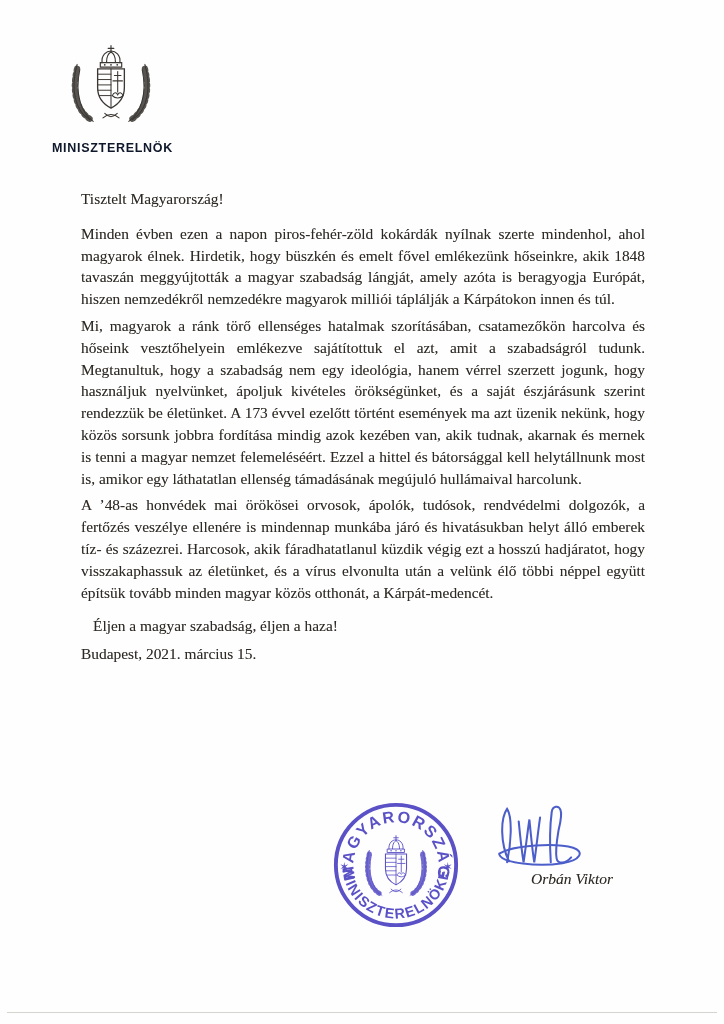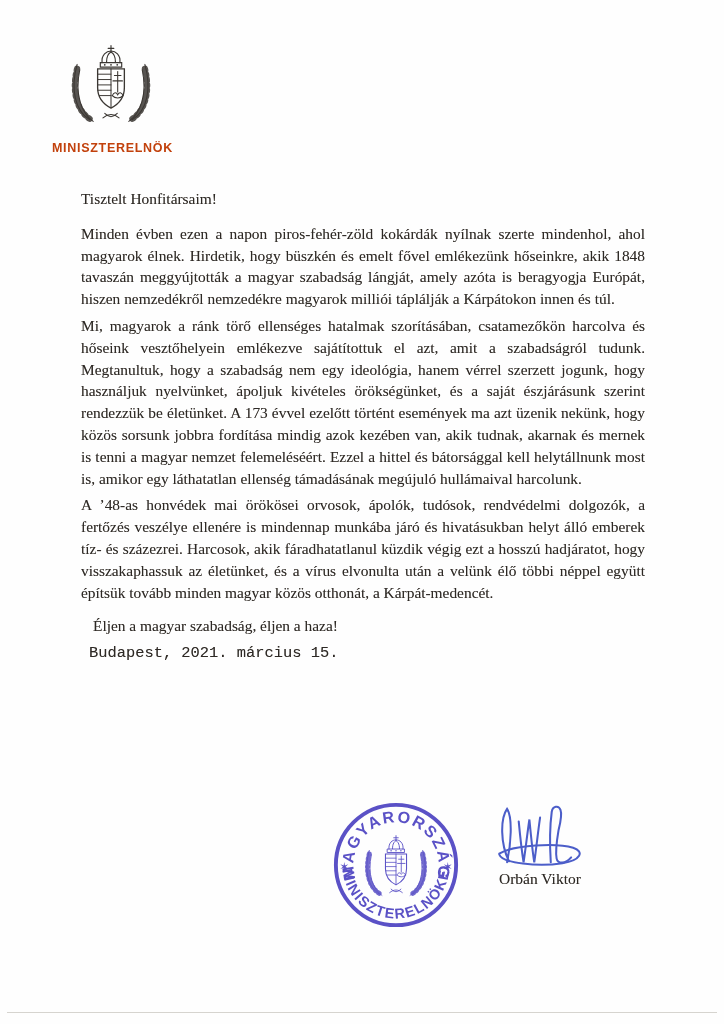--- a/index.html
+++ b/index.html
@@ -8,41 +8,42 @@
     background:#fefefe;
     font-family:"Liberation Serif","DejaVu Serif",serif;
     color:#2d2925;
   }
   .page{position:absolute;inset:0;}
   
   .crest{position:absolute;left:63px;top:43px;width:96px;height:82px;color:#3b3733;}
   .org-label{
     position:absolute;left:52px;top:141px;
     font-family:"Liberation Sans","DejaVu Sans",sans-serif;
-    font-weight:bold;font-size:12.5px;letter-spacing:0.7px;color:#c2410c;
+    font-weight:bold;font-size:12.5px;letter-spacing:0.7px;color:#0f172a;
   }
   
   .letter{
     position:absolute;left:81px;top:188px;width:564px;
     font-size:15.4px;line-height:21.8px;
     text-shadow:0 0 0.4px rgba(70,58,46,0.35);
   }
   .greeting{margin:0 0 13px 0;}
   .letter p.body-par{margin:0 0 5px 0;text-align:justify;text-align-last:left;}
   .closing{margin:12px 0 0 12px;}
-  .dateline{margin:6px 0 0 8px;font-family:Liberation Mono, monospace;}
+  .dateline{margin:6px 0 0 0;}
   
   .stamp{position:absolute;left:322px;top:790px;width:148px;height:150px;color:#5a51c6;}
   .stamp svg text{font-family:"Liberation Sans","DejaVu Sans",sans-serif;font-weight:bold;}
   
   .signature{position:absolute;left:491px;top:803px;width:104px;height:68px;color:#4c5ec9;}
   .signer-name{
     position:absolute;left:499px;top:870px;width:114px;
-    text-align:left;font-size:15.5px;color:#2d2925;
+    text-align:right;font-size:15.5px;color:#2d2925;
     text-shadow:0 0 0.4px rgba(70,58,46,0.35);
+    font-style:italic;
   }
   .scan-line{position:absolute;left:7px;right:7px;top:1012px;height:1px;background:#d6d4cf;}
 </style>
 </head>
 <body>
 
 <div class="page">
 
   <svg class="crest" viewBox="-48 -50 96 92" fill="none" stroke="currentColor" stroke-linecap="round">
     <defs></defs>
@@ -97,21 +98,21 @@
         <path d="M 2.2,-7.5 H 12.8"></path>
         <path d="M 1.5,9 C 3,5 6,5 7.5,8 C 9,5 12,5 13.5,9"></path>
         <path d="M 1.5,9 C 4.5,12.5 10.5,12.5 13.5,9"></path>
       </g>
     </g>
   </svg>
 
   <div class="org-label">MINISZTERELNÖK</div>
 
   <div class="letter">
-    <p class="greeting">Tisztelt Honfitársaim!</p>
+    <p class="greeting">Tisztelt Magyarország!</p>
     <p class="body-par">Minden évben ezen a napon piros-fehér-zöld kokárdák nyílnak szerte mindenhol, ahol magyarok élnek. Hirdetik, hogy büszkén és emelt fővel emlékezünk hőseinkre, akik 1848 tavaszán meggyújtották a magyar szabadság lángját, amely azóta is beragyogja Európát, hiszen nemzedékről nemzedékre magyarok milliói táplálják a Kárpátokon innen és túl.</p>
     <p class="body-par">Mi, magyarok a ránk törő ellenséges hatalmak szorításában, csatamezőkön harcolva és hőseink vesztőhelyein emlékezve sajátítottuk el azt, amit a szabadságról tudunk. Megtanultuk, hogy a szabadság nem egy ideológia, hanem vérrel szerzett jogunk, hogy használjuk nyelvünket, ápoljuk kivételes örökségünket, és a saját észjárásunk szerint rendezzük be életünket. A 173 évvel ezelőtt történt események ma azt üzenik nekünk, hogy közös sorsunk jobbra fordítása mindig azok kezében van, akik tudnak, akarnak és mernek is tenni a magyar nemzet felemeléséért. Ezzel a hittel és bátorsággal kell helytállnunk most is, amikor egy láthatatlan ellenség támadásának megújuló hullámaival harcolunk.</p>
     <p class="body-par">A ’48-as honvédek mai örökösei orvosok, ápolók, tudósok, rendvédelmi dolgozók, a fertőzés veszélye ellenére is mindennap munkába járó és hivatásukban helyt álló emberek tíz- és százezrei. Harcosok, akik fáradhatatlanul küzdik végig ezt a hosszú hadjáratot, hogy visszakaphassuk az életünket, és a vírus elvonulta után a velünk élő többi néppel együtt építsük tovább minden magyar közös otthonát, a Kárpát-medencét.</p>
     <p class="closing">Éljen a magyar szabadság, éljen a haza!</p>
     <p class="dateline">Budapest, 2021. március 15.</p>
   </div>
 
   <div class="stamp">
     <svg viewBox="0 0 160 160" width="148" height="150">
       <circle cx="80" cy="80" r="65" fill="none" stroke="currentColor" stroke-width="4.2"></circle>

